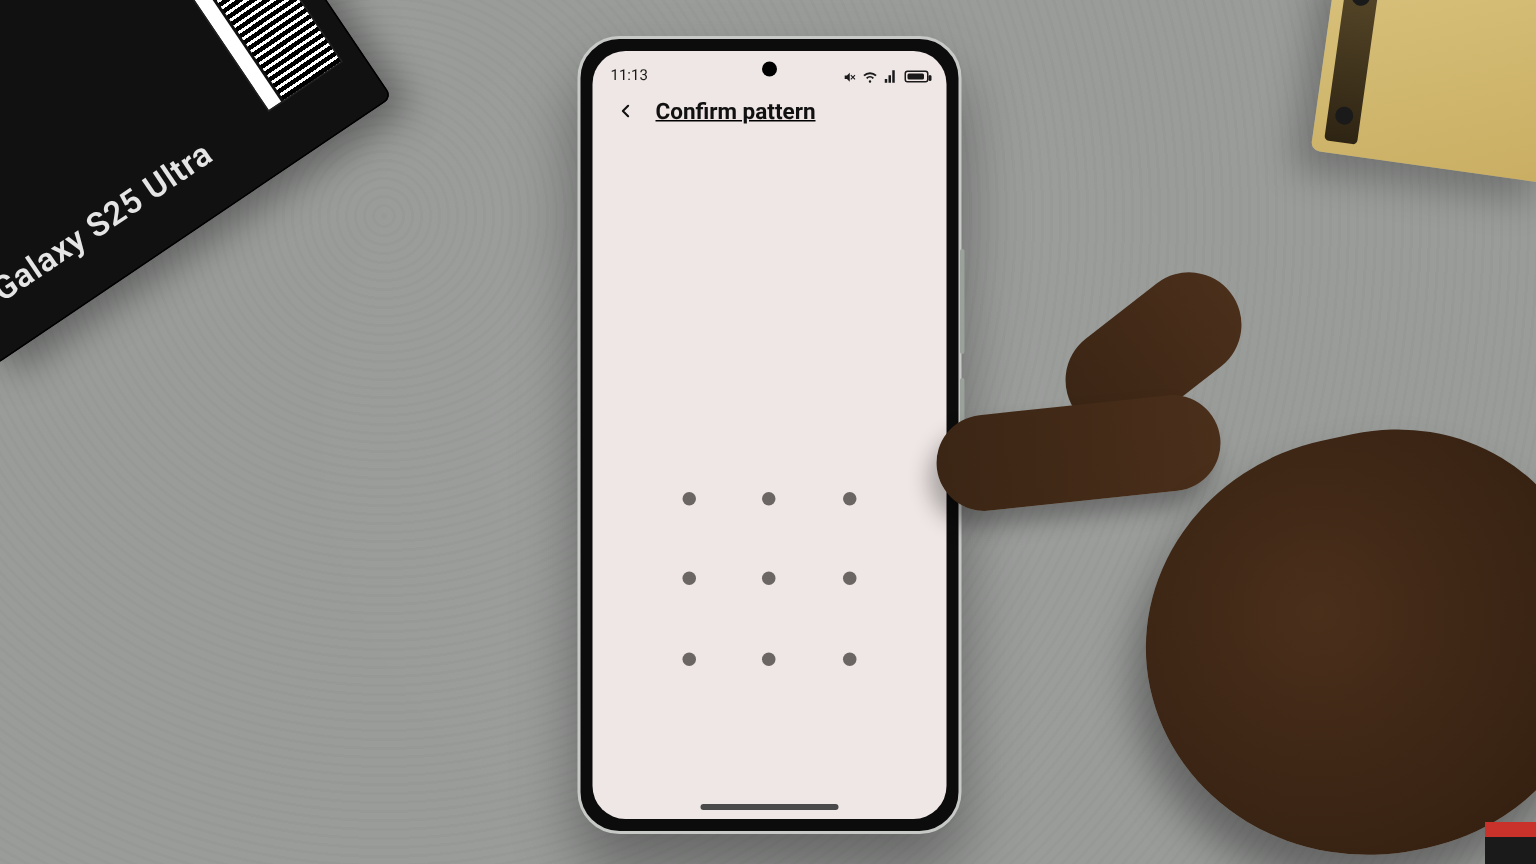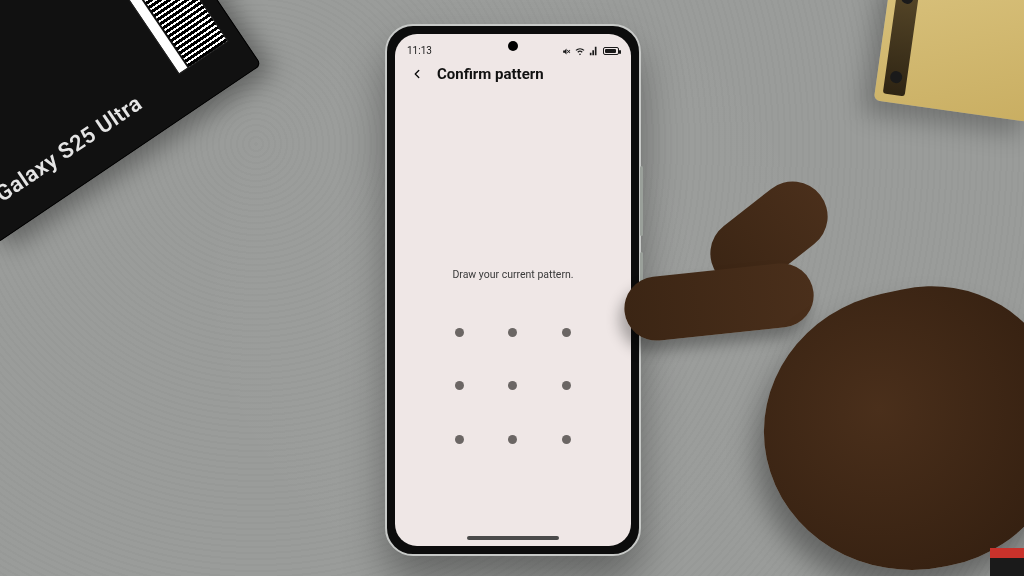--- a/index.html
+++ b/index.html
@@ -99,20 +99,21 @@
     .battery {
       width: 16px; height: 8px; border: 1px solid #1a1a1a; border-radius: 2px; position: relative;
     }
     .battery::after { content: ""; position: absolute; right: -3px; top: 2px; width: 2px; height: 4px; background: #1a1a1a; border-radius: 1px; }
     .battery .fill { position: absolute; left: 1px; top: 1px; bottom: 1px; width: 80%; background: #1a1a1a; border-radius: 1px; }
 
     .appheader {
       position: absolute; left: 0; right: 0; top: 24px;
       display: flex; align-items: center; gap: 10px;
       padding: 6px 12px;
+      text-decoration: underline;
     }
     .back-btn { width: 20px; height: 20px; display: flex; align-items: center; justify-content: center; border-radius: 50%; }
     .back-btn svg { width: 14px; height: 14px; }
     .header-title { font-size: 15px; font-weight: 700; color: #111; }
 
     .instruction {
       position: absolute; left: 0; right: 0; top: 234px;
       text-align: center; font-size: 10.5px; color: #3a3a3a;
     }
 
@@ -210,21 +211,20 @@
 
     <div class="appheader">
       <div class="back-btn">
         <svg viewBox="0 0 24 24" fill="none" stroke="#111" stroke-width="2.4" stroke-linecap="round" stroke-linejoin="round">
             <polyline points="15 18 9 12 15 6"></polyline>
           </svg>
       </div>
       <div class="header-title">Confirm pattern</div>
     </div>
 
-    <div class="instruction">Draw your current pattern.</div>
 
     <div class="pattern-grid">
       <div class="pdot"></div>
       <div class="pdot"></div>
       <div class="pdot"></div>
       <div class="pdot"></div>
       <div class="pdot"></div>
       <div class="pdot"></div>
       <div class="pdot"></div>
       <div class="pdot"></div>

